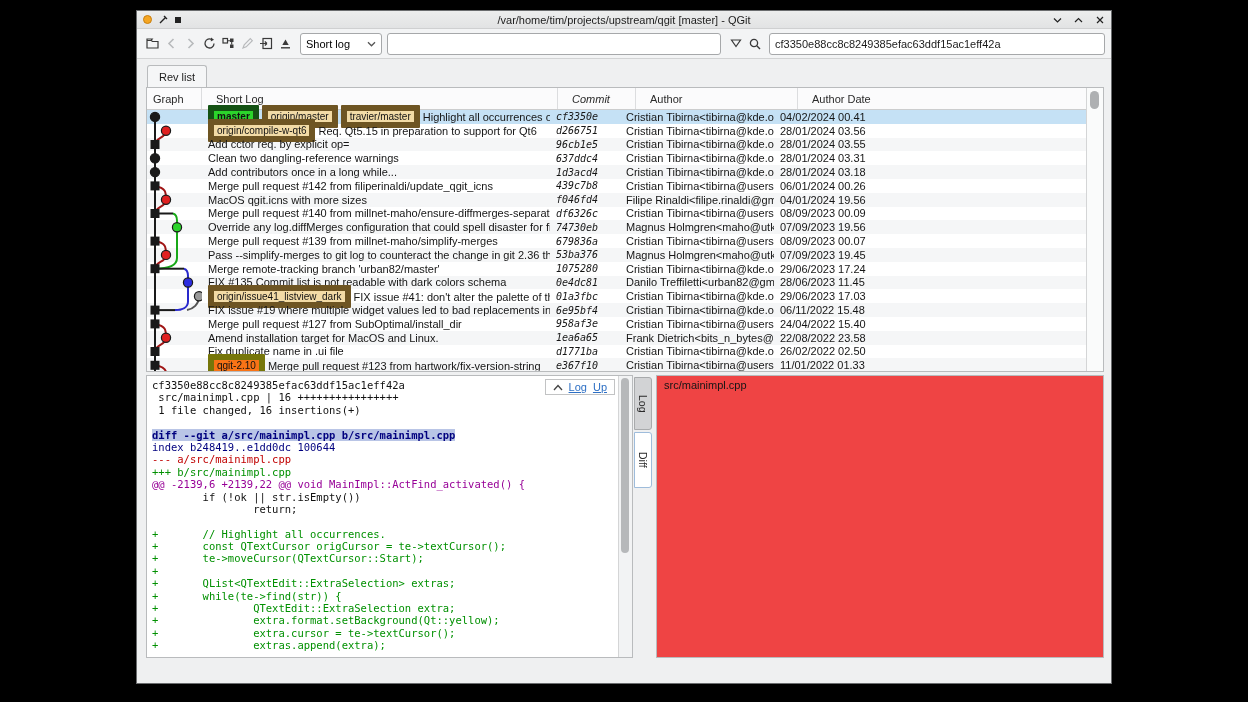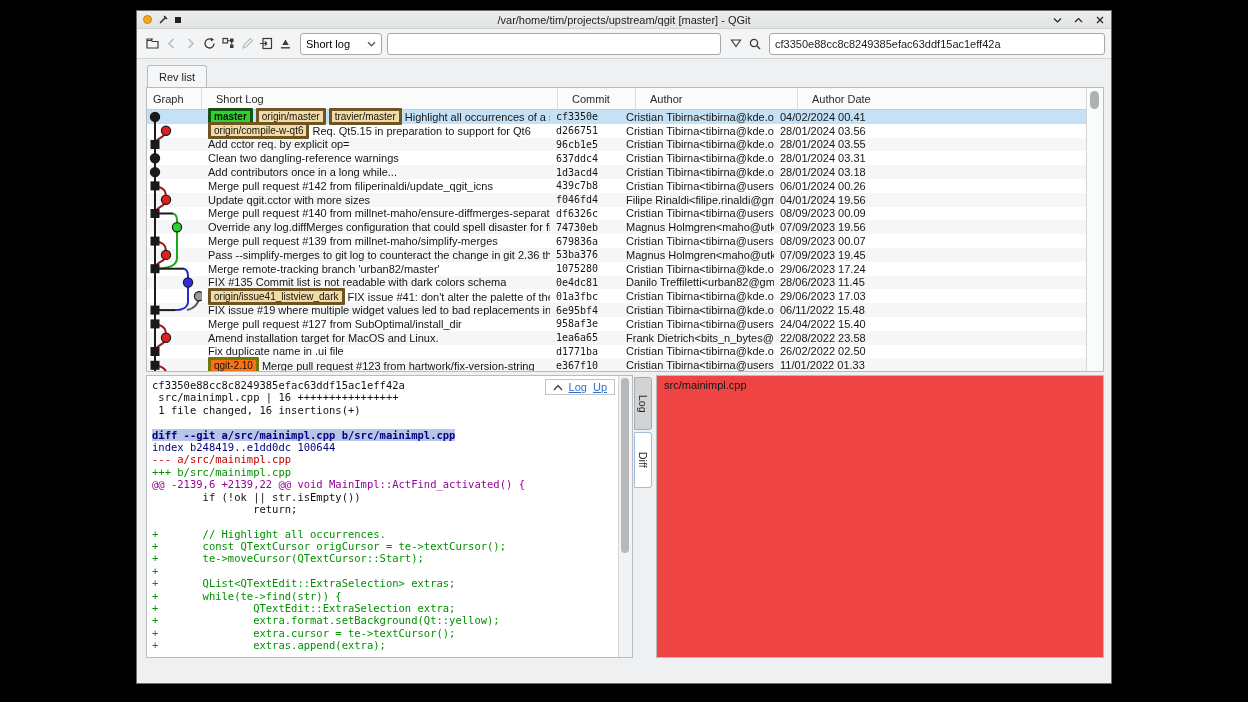--- a/index.html
+++ b/index.html
@@ -31,30 +31,30 @@
     border:1px solid #b9bbbd;border-bottom:none;border-radius:3px 3px 0 0;display:flex;
     align-items:center;justify-content:center;font-size:11px;color:#1c1c1c;box-sizing:border-box;}
   
   .table{position:absolute;left:9px;top:76px;width:958px;height:285px;background:#fff;
     border:1px solid #b9bbbd;box-sizing:border-box;overflow:hidden;}
   .thead{display:flex;height:21px;border-bottom:1px solid #cccdce;background:#fbfbfc;font-size:11px;
     color:#2a2a2a;align-items:stretch;gap:8px;}
   .th{padding:0 6px;border-right:1px solid #dcdddf;display:flex;align-items:center;box-sizing:border-box;}
   .c-graph{width:55px;flex:none;}
   .c-subj{width:348px;flex:none;}
-  .c-commit{width:70px;flex:none;}
+  .c-commit{width:70px;flex:none;font-style:italic;}
   .c-auth{width:154px;flex:none;}
   .c-date{flex:1;border-right:none;}
   .tbody{position:relative;height:262px;}
   .tr{display:flex;height:13.8px;align-items:center;font-size:11px;color:#151515;}
   .tr:nth-child(odd){background:#f5f6f7;}
   .tr.sel{background:#c5e1f5;}
   .td{padding:0 6px;white-space:nowrap;overflow:hidden;box-sizing:border-box;}
   .mono{font-family:"DejaVu Sans Mono",monospace;font-size:10px;}
-  .badge{display:inline-block;border:3px solid #0c4a6e;padding:0 3px;margin-right:3px;font-size:10px;
+  .badge{display:inline-block;border:6px solid #0c4a6e;padding:0 3px;margin-right:3px;font-size:10px;
     line-height:11px;border-radius:1px;vertical-align:1px;color:#111;}
   .b-green{background:#2bd42b;border-color:#145214;font-weight:bold;}
   .b-tan{background:#f2dba6;border-color:#6e5523;}
   .b-yellow{background:#f97316;border-color:#76760a;}
   .graph-svg{position:absolute;left:0;top:0;}
   .vscroll{position:absolute;right:0;top:0;bottom:0;width:16px;border-left:1px solid #d4d5d6;background:#fafbfb;}
   .vthumb{position:absolute;left:3px;top:3px;width:9px;height:18px;background:#aeb0b2;border-radius:5px;}
   
   .diff-panel{position:absolute;left:9px;top:364px;width:487px;height:283px;background:#fff;
     border:1px solid #b9bbbd;box-sizing:border-box;}
@@ -245,21 +245,21 @@
       </div>
       <div class="tr">
         <div class="td c-graph"></div>
         <div class="td c-subj"><span>Merge pull request #142 from filiperinaldi/update_qgit_icns</span></div>
         <div class="td c-commit mono">439c7b8</div>
         <div class="td c-auth">Cristian Tibirna&lt;tibirna@users.nor...</div>
         <div class="td c-date">06/01/2024 00.26</div>
       </div>
       <div class="tr">
         <div class="td c-graph"></div>
-        <div class="td c-subj"><span>Update qgit.cctor with more sizes</span></div>
+        <div class="td c-subj"><span>MacOS qgit.icns with more sizes</span></div>
         <div class="td c-commit mono">f046fd4</div>
         <div class="td c-auth">Filipe Rinaldi&lt;filipe.rinaldi@gmail.c...</div>
         <div class="td c-date">04/01/2024 19.56</div>
       </div>
       <div class="tr">
         <div class="td c-graph"></div>
         <div class="td c-subj"><span>Merge pull request #140 from millnet-maho/ensure-diffmerges-separate</span></div>
         <div class="td c-commit mono">df6326c</div>
         <div class="td c-auth">Cristian Tibirna&lt;tibirna@users.nor...</div>
         <div class="td c-date">08/09/2023 00.09</div>

